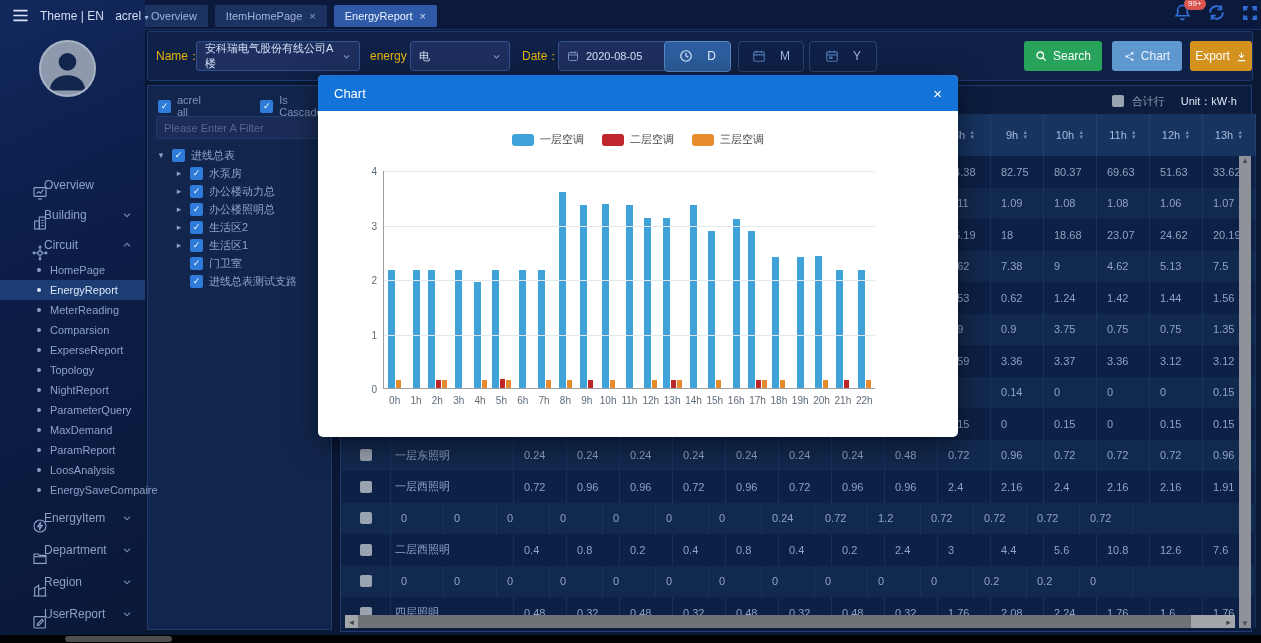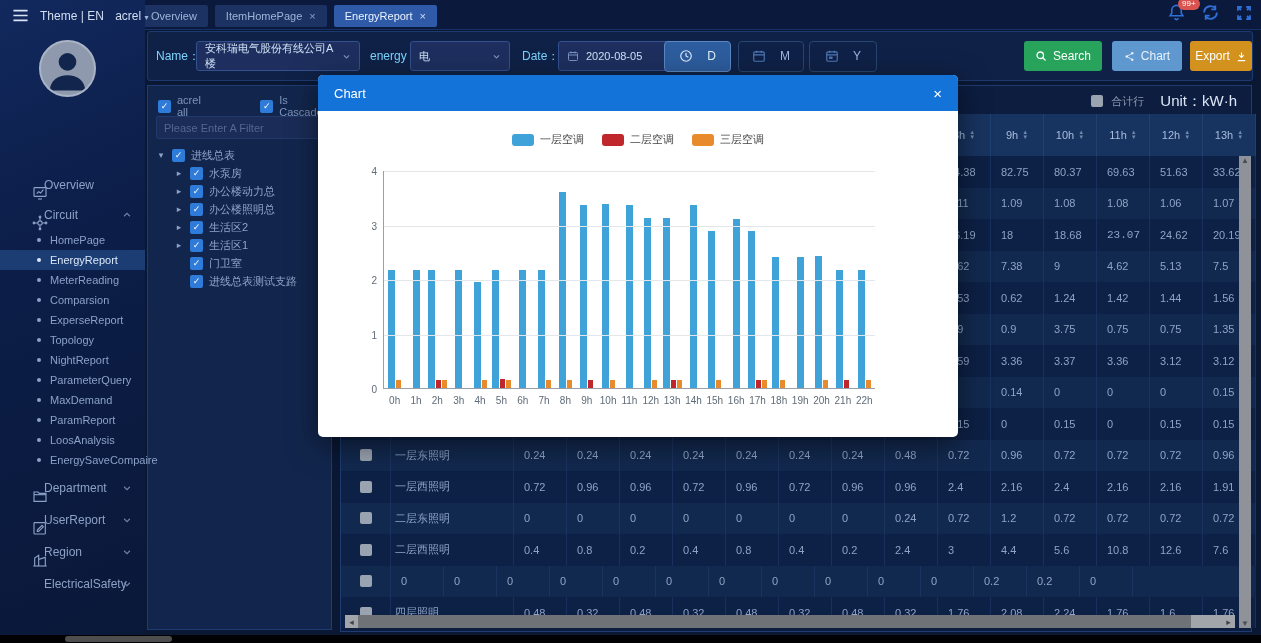--- a/index.html
+++ b/index.html
@@ -8,21 +8,21 @@
          font-family:"Liberation Sans", sans-serif; color:#cfd8ea; }
 
   
   #topbar { position:absolute; left:0; top:0; width:1261px; height:30px;
             background:#0b1a3c; border-bottom:1px solid #16316a; z-index:3; }
   #tabbar { position:absolute; left:140px; top:5px; display:flex; gap:7px; }
   .tab { height:22px; padding:0 11px; display:flex; align-items:center; gap:7px;
          background:#1c3263; color:#9fb4d8; font-size:11px; border-radius:2px; cursor:pointer; }
   .tab.active { background:#2e5aa8; color:#eaf2fc; }
   .tab .x { font-size:11px; opacity:.85; }
-  #topicons { position:absolute; right:8px; top:3px; display:flex; align-items:center; gap:15px; color:#2f6fd8; }
+  #topicons { position:absolute; right:2px; top:3px; display:flex; align-items:center; gap:15px; color:#2f6fd8; }
   #topicons .ic { position:relative; display:flex; }
   .badge { position:absolute; top:-5px; left:11px; background:#d9534f; color:#fff;
            font-size:8px; padding:1px 4px; border-radius:8px; line-height:1.2; }
 
   
   #sidebar { position:absolute; left:0; top:0; width:145px; height:643px; z-index:4;
              background:linear-gradient(155deg,#12295e 0%,#0c1e49 35%,#0a1838 100%); }
   #hamburger { position:absolute; left:12px; top:8px; color:#d9e3f5; display:flex; cursor:pointer; }
   #brand { position:absolute; left:40px; top:9px; font-size:12px; color:#d2def2; white-space:nowrap; }
   #brand .usr { margin-left:8px; }
@@ -40,21 +40,21 @@
   .m-sub { height:20px; display:flex; align-items:center; font-size:11px; color:#8ca1c6; cursor:pointer; }
   .m-sub .dot { width:4px; height:4px; border-radius:50%; background:#8ca1c6; margin:0 9px 0 37px; flex:none; }
   .m-sub.active { background:#1c3c74; color:#dbe8fa; }
   .m-sub.active .dot { background:#dbe8fa; }
   .m-grp { margin-top:3px; height:29px; }
 
   
   #filterbar { position:absolute; left:147px; top:31px; width:1106px; height:50px;
                background:#0f2147; border:1px solid #1d3a6e; border-radius:3px; z-index:2; }
   .frow { position:absolute; top:0; height:48px; display:flex; align-items:center; }
-  .flabel { font-size:12px; color:#7dd3fc; }
+  .flabel { font-size:12px; color:#eab308; }
   .fselect { height:30px; background:#1e2f5f; border:1px solid #33518f; border-radius:3px;
              display:flex; align-items:center; padding:0 8px; font-size:11px; color:#cfe0f5; cursor:pointer; }
   .fselect .car { margin-left:auto; color:#7a92bf; display:flex; }
   .dbtn { height:31px; border-radius:4px; display:flex; align-items:center; justify-content:center;
           gap:14px; font-size:12px; color:#9fb6dd; border:1px solid #27466f; cursor:pointer; }
   .dbtn.on { background:#2d5d9e; border-color:#5a88c4; color:#e2eefc; }
   .cbtn { height:30px; border:none; border-radius:3px; color:#fff; font-size:12px;
           display:flex; align-items:center; justify-content:center; gap:6px; cursor:pointer; }
 
   
@@ -72,21 +72,21 @@
   .tnode { height:18px; display:flex; align-items:center; gap:6px; font-size:11px; color:#8fa3c8; cursor:pointer; }
   .tnode .caret { width:10px; text-align:center; font-size:9px; color:#8ca1c6; flex:none; }
 
   
   #tablepanel { position:absolute; left:340px; top:85px; width:912px; height:547px;
                 border:1px solid #1e3c72; background:#0c1d40; z-index:1; }
   #tbtoolbar { position:absolute; top:5px; left:0; width:906px; height:20px; display:flex;
                justify-content:flex-end; align-items:center; gap:8px; padding-right:10px; }
   .cb-gray { width:12px; height:12px; background:#9aa3b0; border-radius:2px; flex:none; cursor:pointer; }
   #lbl-total { font-size:11px; color:#8a97ad; }
-  #lbl-unit { font-size:15px; color:#dce6f5; margin-left:8px; }
+  #lbl-unit { font-size:11px; color:#dce6f5; margin-left:8px; }
   #thead { position:absolute; top:28px; left:0; width:915px; height:42px; background:#17335f; display:flex; }
   .th { display:flex; align-items:center; justify-content:center; color:#a9bedf; font-size:11px;
         border-right:1px solid #20406f; cursor:pointer; }
   .sort { display:flex; flex-direction:column; margin-left:4px; font-size:6px; line-height:5px; color:#7088ae; }
   #tbody { position:absolute; top:70px; left:0; width:915px; height:472px; overflow:hidden; }
   .tr { display:flex; height:31.5px; align-items:center; }
   .tr:nth-child(odd) { background:#0d2045; }
   .tr:nth-child(even) { background:#12294f; }
   .td { height:100%; display:flex; align-items:center; font-size:11px; color:#8fa3c4;
         border-right:1px solid rgba(35,62,110,.55); padding-left:10px; }
@@ -194,20 +194,35 @@
             <rect x="3" y="4" width="18" height="13" rx="1"></rect>
             <path d="M7 13l3-3 3 2 4-5"></path>
             <path d="M9 21h6"></path>
           </svg>
         </span>
         <span class="lbl">Overview</span>
       </div>
       <div class="m-top">
         <span style="display: flex; position: absolute; left: 16px;">
           <svg class="mi" width="16" height="16" viewBox="0 0 24 24" fill="none" stroke="currentColor" stroke-width="1.7">
+            <rect x="4" y="9" width="7" height="12"></rect>
+            <rect x="11" y="3" width="9" height="18"></rect>
+            <path d="M14 8h3M14 12h3M14 16h3"></path>
+          </svg>
+        </span>
+        <span class="lbl">Building</span>
+        <span class="chev">
+          <svg width="10" height="10" viewBox="0 0 24 24" fill="none" stroke="currentColor" stroke-width="2.6">
+            <path d="M5 9l7 7 7-7"></path>
+          </svg>
+        </span>
+      </div>
+      <div class="m-top">
+        <span style="display: flex; position: absolute; left: 16px;">
+          <svg class="mi" width="16" height="16" viewBox="0 0 24 24" fill="none" stroke="currentColor" stroke-width="1.7">
             <circle cx="12" cy="12" r="3.2"></circle>
             <path d="M12 8.8V3M12 15.2V21M8.8 12H3M15.2 12H21"></path>
             <circle cx="12" cy="3" r="1.3"></circle>
             <circle cx="12" cy="21" r="1.3"></circle>
             <circle cx="3" cy="12" r="1.3"></circle>
             <circle cx="21" cy="12" r="1.3"></circle>
           </svg>
         </span>
         <span class="lbl">Circuit</span>
         <span class="chev">
@@ -260,53 +275,67 @@
         <span class="dot"></span>
         <span>LoosAnalysis</span>
       </div>
       <div class="m-sub">
         <span class="dot"></span>
         <span>EnergySaveCompaire</span>
       </div>
       <div class="m-top m-grp">
         <span style="display: flex; position: absolute; left: 16px;">
           <svg class="mi" width="16" height="16" viewBox="0 0 24 24" fill="none" stroke="currentColor" stroke-width="1.7">
+            <circle cx="12" cy="12" r="9"></circle>
+            <path d="M13 6l-4.5 7H12l-1 5 4.5-7H12z"></path>
+          </svg>
+        </span>
+        <span class="lbl">EnergyItem</span>
+        <span class="chev">
+          <svg width="10" height="10" viewBox="0 0 24 24" fill="none" stroke="currentColor" stroke-width="2.6">
+            <path d="M5 9l7 7 7-7"></path>
+          </svg>
+        </span>
+      </div>
+      <div class="m-top m-grp">
+        <span style="display: flex; position: absolute; left: 16px;">
+          <svg class="mi" width="16" height="16" viewBox="0 0 24 24" fill="none" stroke="currentColor" stroke-width="1.7">
             <path d="M3 6h6l2 2h10v12H3z"></path>
             <path d="M3 10h18"></path>
           </svg>
         </span>
         <span class="lbl">Department</span>
+        <span class="chev">
+          <svg width="10" height="10" viewBox="0 0 24 24" fill="none" stroke="currentColor" stroke-width="2.6">
+            <path d="M5 9l7 7 7-7"></path>
+          </svg>
+        </span>
+      </div>
+      <div class="m-top m-grp">
+        <span style="display: flex; position: absolute; left: 16px;">
+          <svg class="mi" width="16" height="16" viewBox="0 0 24 24" fill="none" stroke="currentColor" stroke-width="1.7">
+            <path d="M4 21V9l6-4v16M10 21V11l10-3v13"></path>
+            <path d="M2 21h20"></path>
+          </svg>
+        </span>
+        <span class="lbl">Region</span>
         <span class="chev">
           <svg width="10" height="10" viewBox="0 0 24 24" fill="none" stroke="currentColor" stroke-width="2.6">
             <path d="M5 9l7 7 7-7"></path>
           </svg>
         </span>
       </div>
       <div class="m-top m-grp">
         <span style="display: flex; position: absolute; left: 16px;">
           <svg class="mi" width="16" height="16" viewBox="0 0 24 24" fill="none" stroke="currentColor" stroke-width="1.7">
             <rect x="3" y="4" width="17" height="17" rx="1"></rect>
             <path d="M8 15l7-7 2 2-7 7H8z"></path>
           </svg>
         </span>
         <span class="lbl">UserReport</span>
-        <span class="chev">
-          <svg width="10" height="10" viewBox="0 0 24 24" fill="none" stroke="currentColor" stroke-width="2.6">
-            <path d="M5 9l7 7 7-7"></path>
-          </svg>
-        </span>
-      </div>
-      <div class="m-top m-grp">
-        <span style="display: flex; position: absolute; left: 16px;">
-          <svg class="mi" width="16" height="16" viewBox="0 0 24 24" fill="none" stroke="currentColor" stroke-width="1.7">
-            <path d="M4 21V9l6-4v16M10 21V11l10-3v13"></path>
-            <path d="M2 21h20"></path>
-          </svg>
-        </span>
-        <span class="lbl">Region</span>
         <span class="chev">
           <svg width="10" height="10" viewBox="0 0 24 24" fill="none" stroke="currentColor" stroke-width="2.6">
             <path d="M5 9l7 7 7-7"></path>
           </svg>
         </span>
       </div>
       <div class="m-top m-grp">
         <span style="display: flex; position: absolute; left: 16px;"></span>
         <span class="lbl">ElectricalSafety</span>
         <span class="chev">
@@ -642,21 +671,21 @@
         <div class="td" style="width: 53px;"></div>
         <div class="td" style="width: 53px;"></div>
         <div class="td" style="width: 53px;"></div>
         <div class="td" style="width: 53px;"></div>
         <div class="td" style="width: 53px;"></div>
         <div class="td" style="width: 53px;"></div>
         <div class="td" style="width: 53px;"></div>
         <div class="td" style="width: 53px;">16.19</div>
         <div class="td" style="width: 53px;">18</div>
         <div class="td" style="width: 53px;">18.68</div>
-        <div class="td" style="width: 53px; font-family: Liberation Mono, monospace;">23.07</div>
+        <div class="td" style="width: 53px;">23.07</div>
         <div class="td" style="width: 53px;">24.62</div>
         <div class="td" style="width: 53px;">20.19</div>
       </div>
       <div class="tr">
         <div class="td cb" style="width: 50px;">
           <span class="cb-gray"></span>
         </div>
         <div class="td nm" style="width: 123px;"></div>
         <div class="td" style="width: 53px;"></div>
         <div class="td" style="width: 53px;"></div>
@@ -810,21 +839,20 @@
         <div class="td" style="width: 53px;">2.16</div>
         <div class="td" style="width: 53px;">2.4</div>
         <div class="td" style="width: 53px;">2.16</div>
         <div class="td" style="width: 53px;">2.16</div>
         <div class="td" style="width: 53px;">1.91</div>
       </div>
       <div class="tr">
         <div class="td cb" style="width: 50px;">
           <span class="cb-gray"></span>
         </div>
-        <div class="td nm" style="width: 123px;">二层东照明</div>
         <div class="td" style="width: 53px;">0</div>
         <div class="td" style="width: 53px;">0</div>
         <div class="td" style="width: 53px;">0</div>
         <div class="td" style="width: 53px;">0</div>
         <div class="td" style="width: 53px;">0</div>
         <div class="td" style="width: 53px;">0</div>
         <div class="td" style="width: 53px;">0</div>
         <div class="td" style="width: 53px;">0.24</div>
         <div class="td" style="width: 53px;">0.72</div>
         <div class="td" style="width: 53px;">1.2</div>

